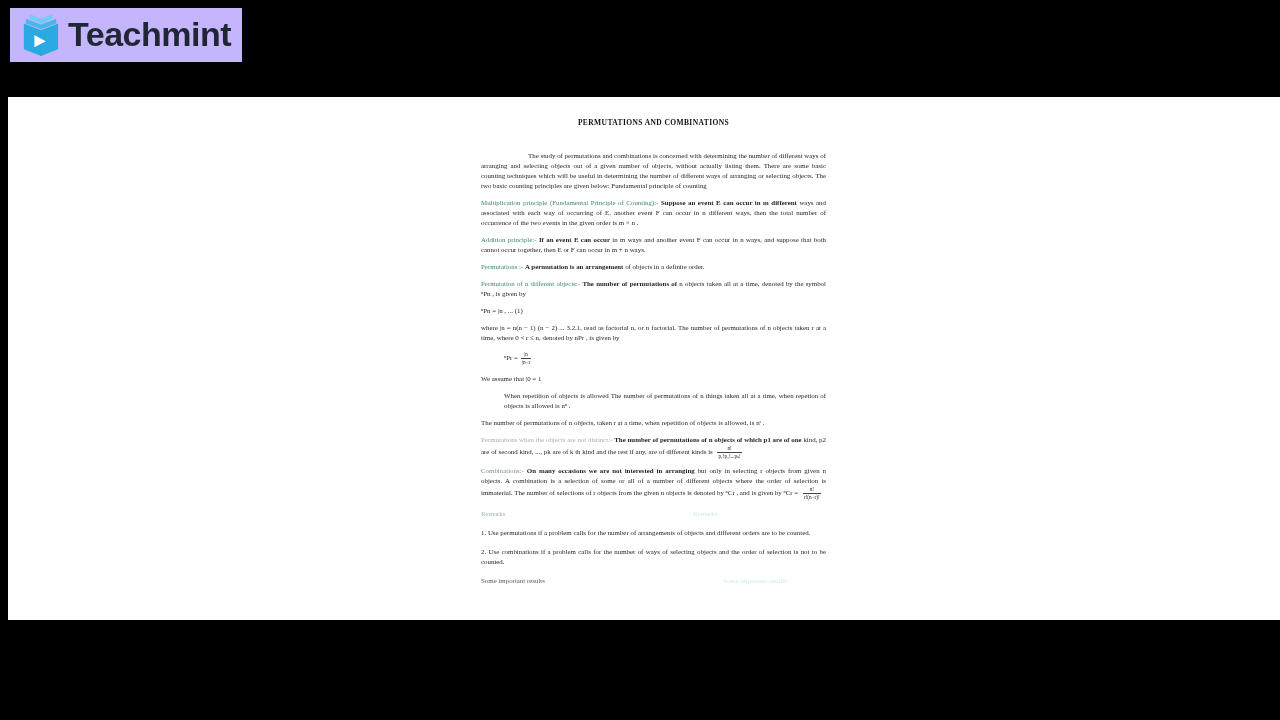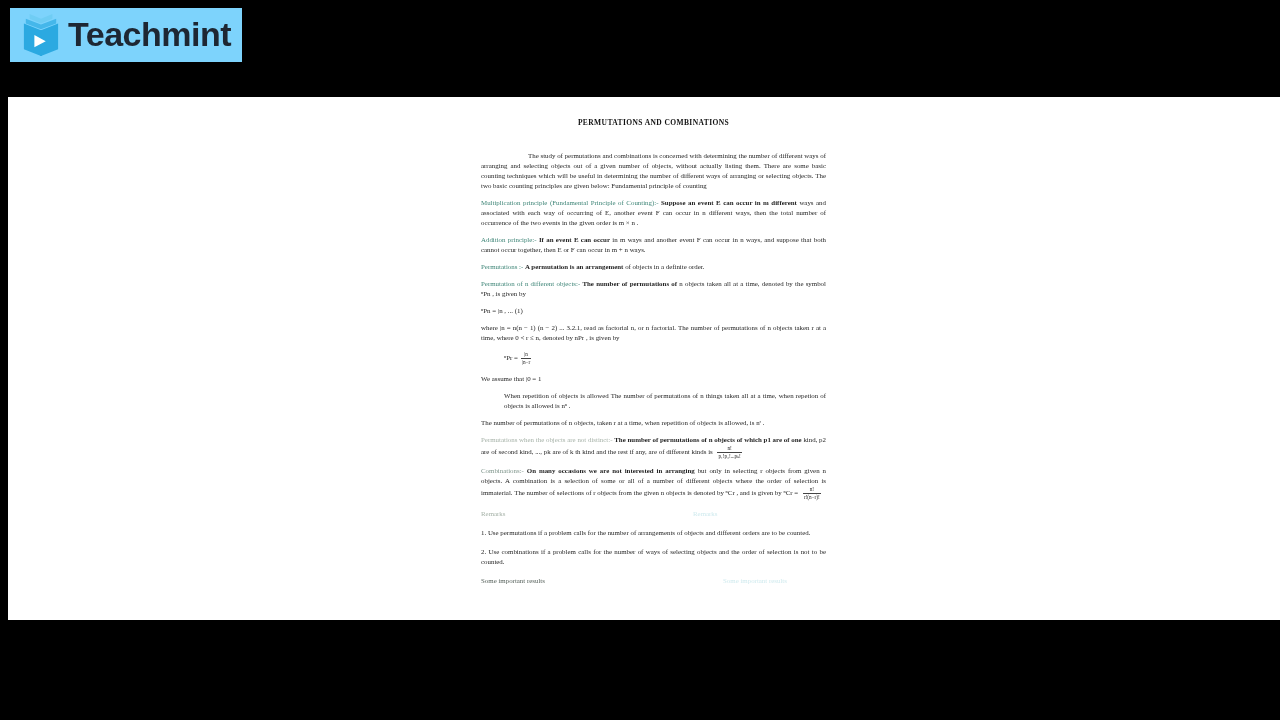--- a/index.html
+++ b/index.html
@@ -2,21 +2,21 @@
 <html><head>
 <meta charset="utf-8">
 <style>
   * { box-sizing: border-box; margin: 0; padding: 0; }
   html,body { width:1280px; height:720px; overflow:hidden; }
   body { background:#000; position:relative;
          font-family:"Liberation Serif","DejaVu Serif","DejaVu Sans",serif; }
 
   
   .logo-box { position:absolute; left:10px; top:8px; width:232px; height:54px;
-              background:#7dd3fc; display:flex; align-items:center; padding:0 10px 0 12px; }
+              background:#c4b5fd; display:flex; align-items:center; padding:0 10px 0 12px; }
   .logo-icon { width:38px; height:44px; flex:0 0 auto; display:block; }
   .logo-text { font-family:"Liberation Sans","DejaVu Sans",sans-serif; font-weight:bold;
                font-size:34px; color:#1e2733; letter-spacing:-0.5px; margin-left:8px;
                margin-top:-2px; }
 
   
   .page { position:absolute; left:8px; top:97px; width:1280px; height:523px; background:#fff;text-decoration:underline; }
 
   .doc { position:absolute; left:473px; top:21px; width:345px; color:#1f1f1f;
          font-size:6.9px; line-height:10px; }

